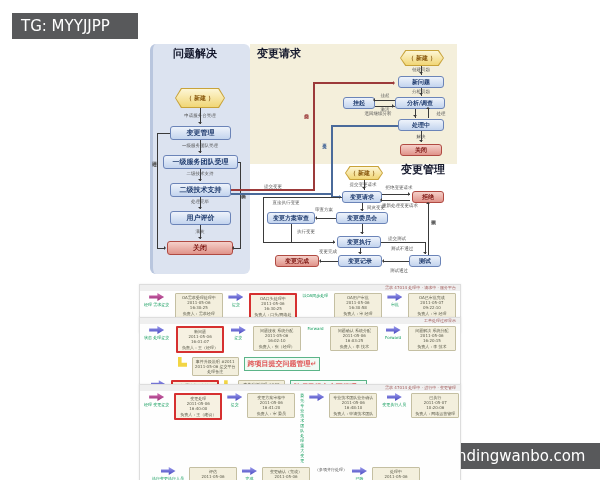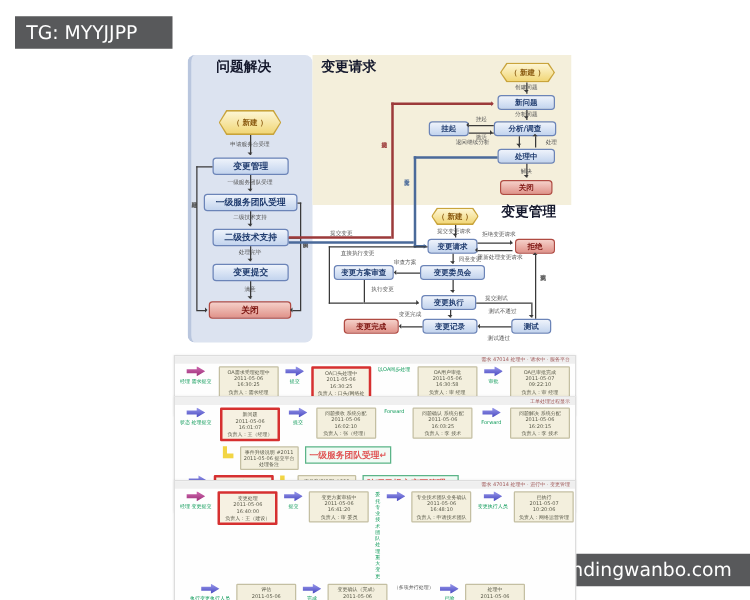--- a/index.html
+++ b/index.html
@@ -77,21 +77,21 @@
     <div class="ptitle" style="left:28px;top:6px;">问题解决</div>
     <div class="ptitle" style="left:112px;top:6px;">变更请求</div>
     <div class="ptitle" style="left:256px;top:122px;">变更管理</div>
 
     <div class="hex" style="left:30px;top:48px;width:50px;height:20px;">
       <div class="hexin">（ 新建 ）</div>
     </div>
     <div class="nb" style="left:25px;top:86px;width:61px;height:14px;">变更管理</div>
     <div class="nb" style="left:18px;top:115px;width:75px;height:14px;">一级服务团队受理</div>
     <div class="nb" style="left:25px;top:143px;width:61px;height:14px;">二级技术支持</div>
-    <div class="nb" style="left:25px;top:171px;width:61px;height:14px;">变更提交</div>
+    <div class="nb" style="left:25px;top:171px;width:61px;height:14px;">用户评价</div>
     <div class="nr" style="left:22px;top:201px;width:66px;height:14px;">关闭</div>
 
     <div class="el" style="left:20px;top:73px;width:70px;">申请服务台受理</div>
     <div class="el" style="left:20px;top:103px;width:70px;">一级服务团队受理</div>
     <div class="el" style="left:20px;top:131px;width:70px;">二级技术支持</div>
     <div class="el" style="left:20px;top:159px;width:70px;">处理完毕</div>
     <div class="el" style="left:20px;top:189px;width:70px;">满意</div>
     <div class="vl" style="left:7px;top:118px;">退回处理</div>
     <div class="vl" style="left:96px;top:150px;">仍未解决</div>
 
@@ -299,21 +299,21 @@
             <div class="nl">负责人：李 技术</div>
           </div>
         </div>
         <div class="brow" style="padding-left: 38px;">
           <div class="lmark"></div>
           <div class="note">
             <div class="nl">事件升级说明 #2011</div>
             <div class="nl">2011-05-06 提交平台</div>
             <div class="nl">处理备注</div>
           </div>
-          <div class="ann">一级服务团队受理↵</div>
+          <div class="ann">跨项目提交问题管理↵</div>
         </div>
         <div class="brow" style="padding-left: 10px;">
           <div class="itm">
             <div class="barrow ab"></div>
             <div class="glab">Forward</div>
           </div>
           <div class="note rd">
             <div class="nl">问题转变更申请</div>
             <div class="nl">2011-05-06 16:05:30</div>
             <div class="nl">负责人：王（经理）</div>

